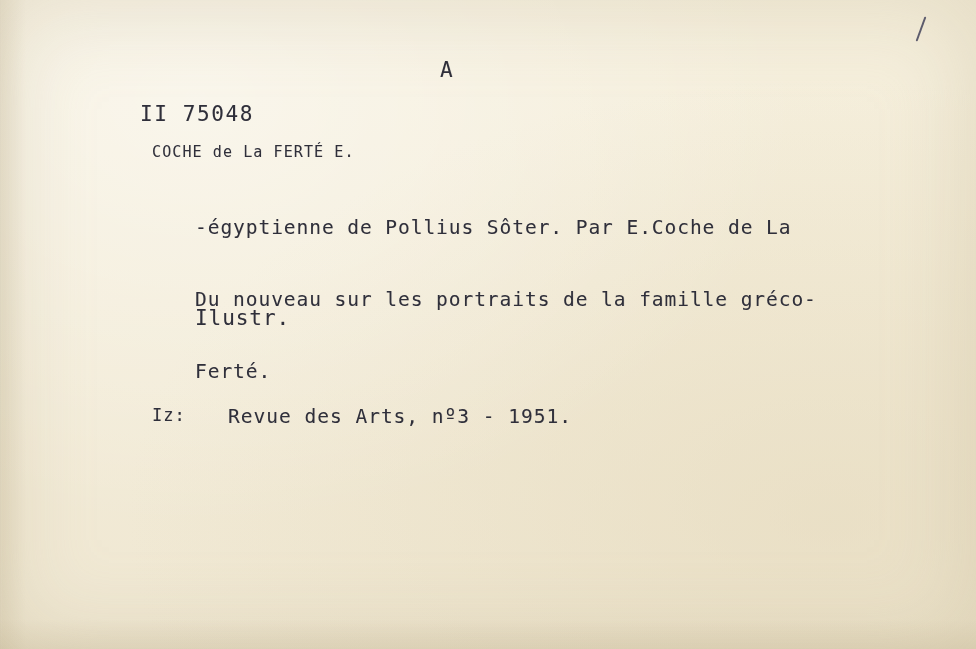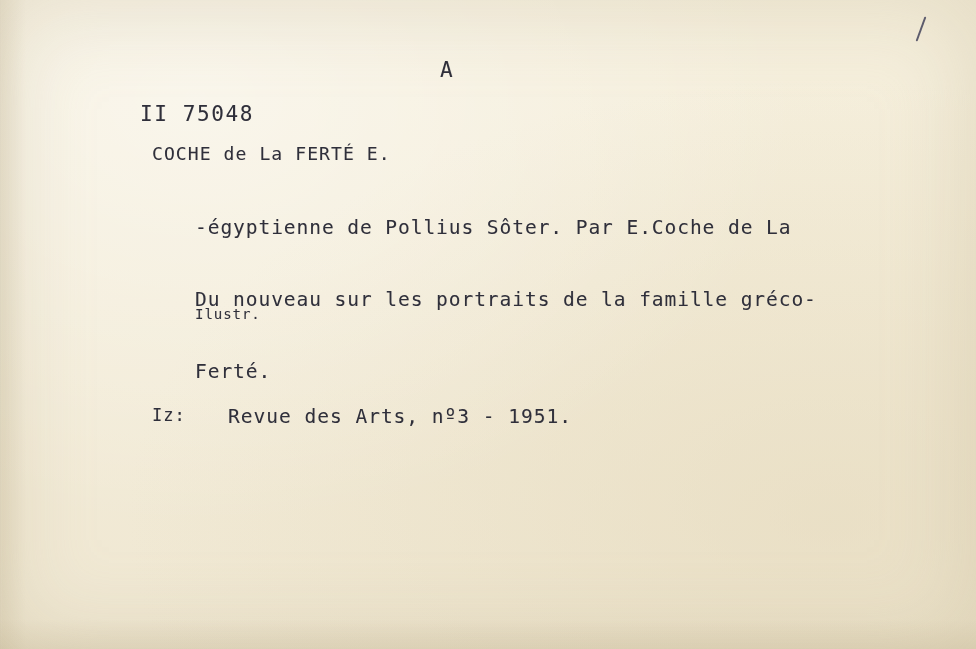--- a/index.html
+++ b/index.html
@@ -94,21 +94,21 @@
     background: #43435a;
     transform: rotate(20deg);
     transform-origin: center;
     border-radius: 1px;
     opacity: 0.85;
   }
 
   .author {
     left: 152px;
     top: 143px;
-    font-size: 18px;
+    font-size: 15px;
     letter-spacing: 1.1px;
   }
 
   .body-block {
     position: absolute;
     left: 195px;
     top: 168px;
     font-size: 19.5px;
     line-height: 24px;
     letter-spacing: 0.95px;
@@ -126,21 +126,21 @@
     letter-spacing: 0.95px;
     white-space: pre;
     color: #2f2f3a;
     text-shadow: 0.4px 0.3px 0 rgba(70,70,90,0.18);
   }
 
   .illus-line {
     position: absolute;
     left: 195px;
     top: 306px;
-    font-size: 14px;
+    font-size: 21px;
     letter-spacing: 0.95px;
     white-space: pre;
     color: #2f2f3a;
     text-shadow: 0.4px 0.3px 0 rgba(70,70,90,0.18);
   }
 
   .source-label {
     left: 152px;
     top: 405px;
     font-size: 17px;

